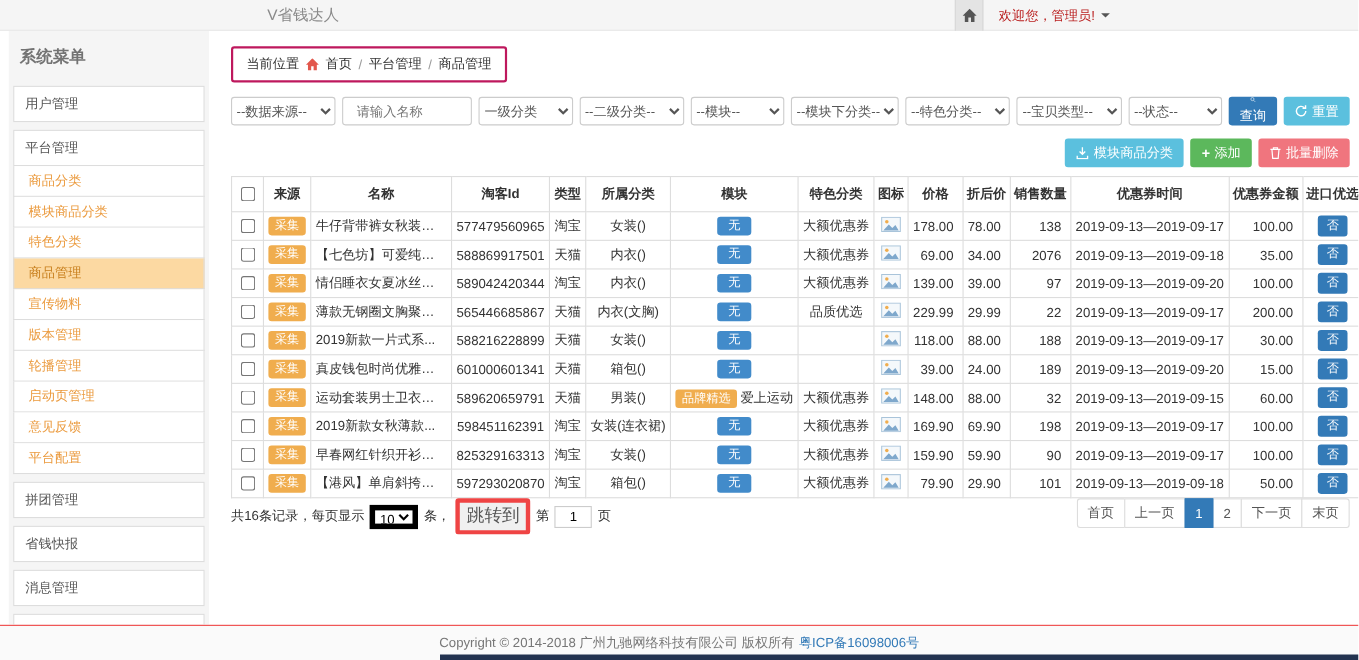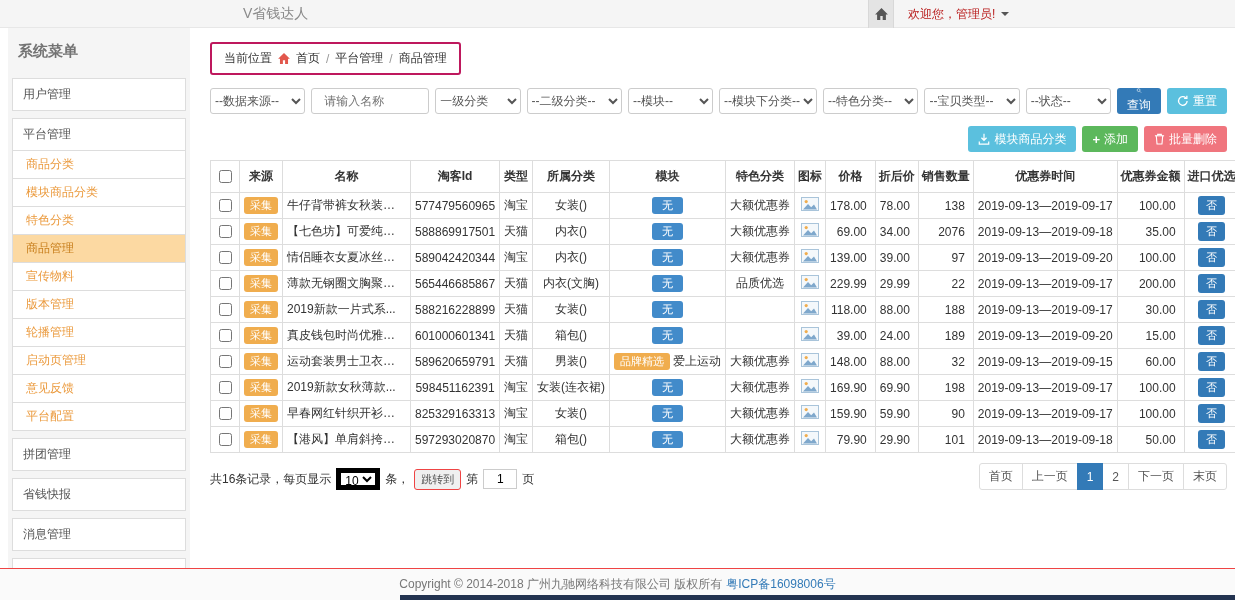--- a/index.html
+++ b/index.html
@@ -71,25 +71,25 @@
   .grid td { border:1px solid #ddd; padding:3px 4px; text-align:center; white-space:nowrap; font-size:12px; height:23px; }
   .grid td.c-name { text-align:left; max-width:128px; overflow:hidden; text-overflow:ellipsis; }
   .grid td.c-num { text-align:right; padding-right:8px; }
   .pill { display:inline-block; border-radius:3px; color:#fff; font-size:11px; line-height:17px; padding:0 6px; }
   .pill-orange { background:#f0ad4e; }
   .pill-blue { background:#428bca; padding:0 10px; }
   .mod-extra { margin-left:3px; color:#333; }
   .btn-mini { display:inline-block; border:none; border-radius:3px; color:#fff; font-size:11px; line-height:19px; padding:0 8px; cursor:pointer; }
   .btn-mini.blue { background:#337ab7; }
   
-  .pg-row { display:flex; justify-content:space-between; align-items:flex-end; margin-top:10px; }
+  .pg-row { display:flex; justify-content:space-between; align-items:flex-start; }
   .pg-left { display:flex; align-items:center; gap:5px; color:#333; white-space:nowrap; }
   .pg-select { height:22px; border:5px solid #000000; background:#fff; font-size:12px; }
   .pg-input { width:34px; height:20px; border:1px solid #ccc; text-align:center; font-size:12px; }
-  .jump-btn { border:1px solid #ef4444; background:#f0f0f0; border-radius:3px; padding:2px 6px; color:#555; cursor:pointer; font-size:11px;font-family:Liberation Serif, serif; }
+  .jump-btn { border:4px solid #ef4444; background:#f0f0f0; border-radius:3px; padding:2px 6px; color:#555; cursor:pointer; font-size:16px;font-family:Liberation Serif, serif; }
   .pg-right { display:flex; }
   .pg-btn { border:1px solid #ddd; background:#fff; color:#555; padding:4px 9px; margin-left:-1px; cursor:pointer; font-size:12px; }
   .pg-btn:first-child { border-radius:3px 0 0 3px; margin-left:0; }
   .pg-btn:last-child { border-radius:0 3px 3px 0; }
   .pg-btn.active { background:#337ab7; border-color:#337ab7; color:#fff; position:relative; }
   
   .footer {
     position:absolute; left:0; right:0; bottom:0; height:32px; background:#fafafa;
     border-top:1px solid #ef4444; display:flex; align-items:center; justify-content:center;
     gap:4px; color:#777;

